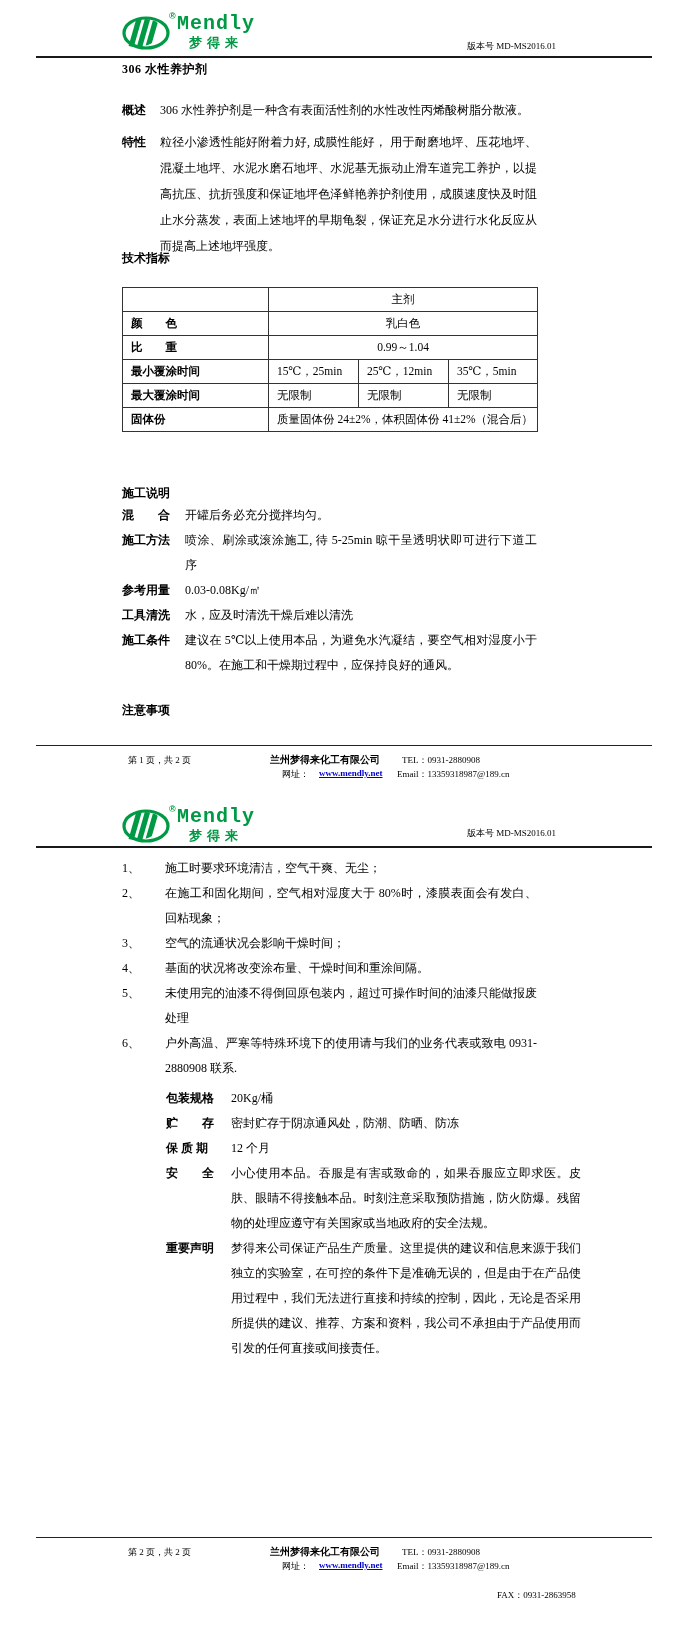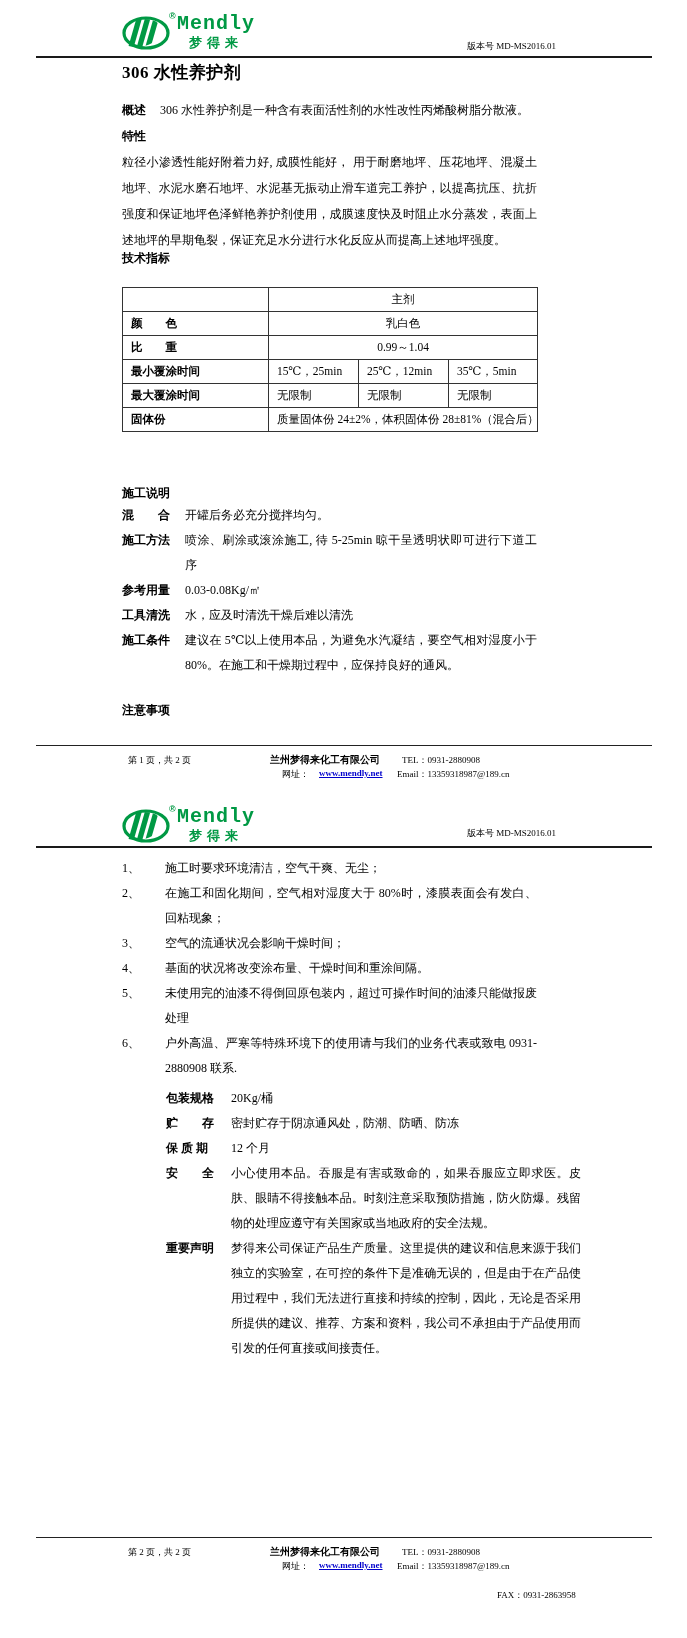--- a/index.html
+++ b/index.html
@@ -42,31 +42,31 @@
   #page1 .version{top:40px;}
   #page2 .version{top:37px;}
   .hdr-rule{
     position:absolute;left:36px;width:616px;top:56px;height:0;
     border-top:2px solid #1a1a1a;
   }
 
   
   .doc-title{
     position:absolute;left:122px;top:61px;
-    font-size:17px;font-weight:bold;letter-spacing:0.5px;
+    font-size:12px;font-weight:bold;letter-spacing:0.5px;
   }
   .lrow{position:absolute;left:122px;width:415px;display:flex;}
   .lab{font-weight:bold;flex:0 0 auto;}
   .lab38{width:38px;}
   .lab63{width:63px;}
   .lab65{width:65px;}
   .txt{flex:1 1 auto;}
   .just{text-align:justify;}
   #overview-row{top:97px;line-height:26px;}
-  #features-row{top:123px;line-height:26px;flex-direction:column;}
+  #features-row{top:129px;line-height:26px;}
   .sec-head{
     position:absolute;left:122px;font-weight:bold;font-size:12px;
   }
   #tech-head{top:250px;}
   #constr-head{top:485px;}
   #notes-head{top:702px;}
 
   table.spec{
     position:absolute;left:122px;top:287px;width:415px;
     border-collapse:collapse;table-layout:fixed;font-size:11.5px;
@@ -174,21 +174,21 @@
       <td>35℃，5min</td>
     </tr>
     <tr>
       <td class="rowlab">最大覆涂时间</td>
       <td>无限制</td>
       <td>无限制</td>
       <td>无限制</td>
     </tr>
     <tr>
       <td class="rowlab">固体份</td>
-      <td colspan="3">质量固体份 24±2%，体积固体份 28±81%（混合后）</td>
+      <td colspan="3">质量固体份 24±2%，体积固体份 41±2%（混合后）</td>
     </tr>
   </tbody>
     </table>
 
   <div class="sec-head" id="constr-head">施工说明</div>
 
   <div id="constr-block">
     <div class="crow">
       <div class="lab lab63">混　　合</div>
       <div class="txt just">开罐后务必充分搅拌均匀。</div>

